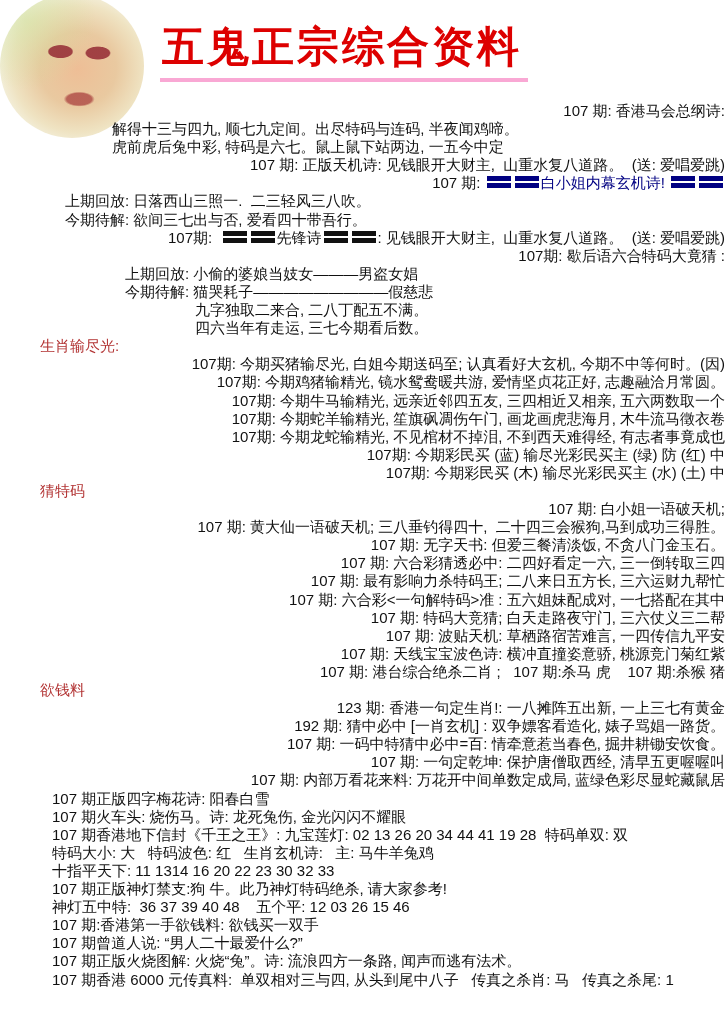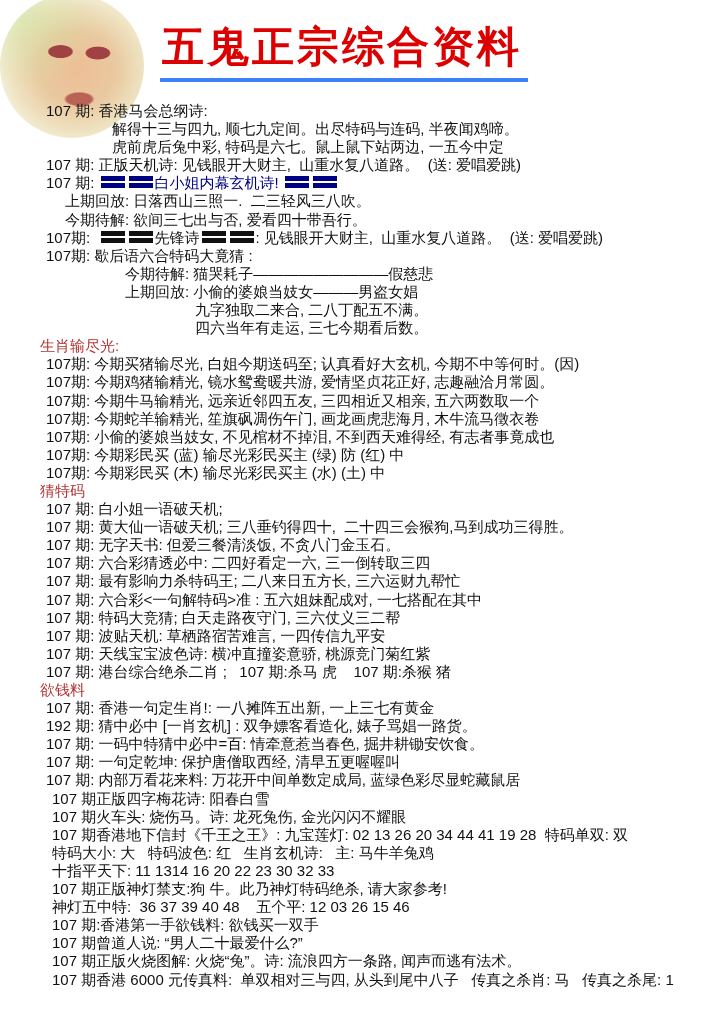--- a/index.html
+++ b/index.html
@@ -19,26 +19,26 @@
     background:
       radial-gradient(ellipse 21px 11px at 42% 40%, rgba(148,42,52,.85) 55%, rgba(148,42,52,0) 62%),
       radial-gradient(ellipse 21px 11px at 68% 41%, rgba(148,42,52,.85) 55%, rgba(148,42,52,0) 62%),
       radial-gradient(ellipse 25px 12px at 55% 73%, rgba(165,55,55,.7) 50%, rgba(165,55,55,0) 62%),
       radial-gradient(circle at 18% 18%, rgba(205,225,155,.55) 0%, rgba(205,225,155,0) 42%),
       radial-gradient(ellipse at 54% 52%, #eebe96 0%, #e9c9a0 35%, #efe3c2 60%, #f6f6e8 78%, rgba(255,255,255,0) 96%);
   }
   .title{
     position:absolute;left:160px;top:24px;margin:0;z-index:2;
     font-family:"Liberation Serif",serif;font-weight:bold;font-size:42px;letter-spacing:3px;
-    color:var(--title-red);border-bottom:4px solid #3b82f6;padding:0 6px 8px 2px;line-height:1.1;
+    color:var(--title-red);border-bottom:4px solid #f9a8d4;padding:0 6px 8px 2px;line-height:1.1;
   }
   
   .content{position:absolute;left:0;top:102px;width:100%;z-index:1;}
   .line{height:18.1px;line-height:18.1px;font-size:15px;white-space:pre;}
-  .line.n  {margin-left:46px;}
+  .line.n  {margin-left:71px;text-align:right;}
   .line.p  {margin-left:112px;}
   .line.i1 {margin-left:65px;}
   .line.i2 {margin-left:125px;}
   .line.c  {margin-left:195px;}
   .line.e  {margin-left:52px;}
   .line.h  {margin-left:40px;color:var(--heading-red);}
   .line.hq {margin-left:30px;color:var(--heading-red);}
   .b{color:var(--navy);}
   .icon-double-bars{
     display:inline-block;width:52px;height:12px;margin:0 2px;vertical-align:0;
@@ -58,45 +58,45 @@
   <div class="content">
       <div class="line n"><span>107 期: 香港马会总纲诗:</span></div>
       <div class="line p"><span>解得十三与四九, 顺七九定间。出尽特码与连码, 半夜闻鸡啼。</span></div>
       <div class="line p"><span>虎前虎后兔中彩, 特码是六七。鼠上鼠下站两边, 一五今中定</span></div>
       <div class="line n"><span>107 期: 正版天机诗: 见钱眼开大财主,  山重水复八道路。  (送: 爱唱爱跳)</span></div>
       <div class="line n"><span>107 期: </span><span class="icon-double-bars b"></span><span class="b">白小姐内幕玄机诗! </span><span class="icon-double-bars b"></span></div>
       <div class="line i1"><span>上期回放: 日落西山三照一.  二三轻风三八吹。</span></div>
       <div class="line i1"><span>今期待解: 欲间三七出与否, 爱看四十带吾行。</span></div>
       <div class="line n"><span>107期:  </span><span class="icon-double-bars"></span><span>先锋诗</span><span class="icon-double-bars"></span><span>: 见钱眼开大财主,  山重水复八道路。  (送: 爱唱爱跳)</span></div>
       <div class="line n"><span>107期: 歇后语六合特码大竟猜 :</span></div>
+      <div class="line i2"><span>上期回放: 小偷的婆娘当妓女———男盗女娼</span></div>
       <div class="line i2"><span>今期待解: 猫哭耗子—————————假慈悲</span></div>
-      <div class="line i2"><span>上期回放: 小偷的婆娘当妓女———男盗女娼</span></div>
       <div class="line c"><span>九字独取二来合, 二八丁配五不满。</span></div>
       <div class="line c"><span>四六当年有走运, 三七今期看后数。</span></div>
       <div class="line h"><span>生肖输尽光:</span></div>
       <div class="line n"><span>107期: 今期买猪输尽光, 白姐今期送码至; 认真看好大玄机, 今期不中等何时。(因)</span></div>
       <div class="line n"><span>107期: 今期鸡猪输精光, 镜水鸳鸯暖共游, 爱情坚贞花正好, 志趣融洽月常圆。</span></div>
       <div class="line n"><span>107期: 今期牛马输精光, 远亲近邻四五友, 三四相近又相亲, 五六两数取一个</span></div>
       <div class="line n"><span>107期: 今期蛇羊输精光, 笙旗砜凋伤午门, 画龙画虎悲海月, 木牛流马徵衣卷</span></div>
-      <div class="line n"><span>107期: 小偷的婆娘当妓女, 不见棺材不掉泪, 不到西天难得经, 有志者事竟成也</span></div>
+      <div class="line n"><span>107期: 今期龙蛇输精光, 不见棺材不掉泪, 不到西天难得经, 有志者事竟成也</span></div>
       <div class="line n"><span>107期: 今期彩民买 (蓝) 输尽光彩民买主 (绿) 防 (红) 中</span></div>
       <div class="line n"><span>107期: 今期彩民买 (木) 输尽光彩民买主 (水) (土) 中</span></div>
       <div class="line h"><span>猜特码</span></div>
       <div class="line n"><span>107 期: 白小姐一语破天机;</span></div>
       <div class="line n"><span>107 期: 黄大仙一语破天机; 三八垂钓得四十,  二十四三会猴狗,马到成功三得胜。</span></div>
       <div class="line n"><span>107 期: 无字天书: 但爱三餐清淡饭, 不贪八门金玉石。</span></div>
       <div class="line n"><span>107 期: 六合彩猜透必中: 二四好看定一六, 三一倒转取三四</span></div>
       <div class="line n"><span>107 期: 最有影响力杀特码王; 二八来日五方长, 三六运财九帮忙</span></div>
       <div class="line n"><span>107 期: 六合彩&lt;一句解特码&gt;准 : 五六姐妹配成对, 一七搭配在其中</span></div>
       <div class="line n"><span>107 期: 特码大竞猜; 白天走路夜守门, 三六仗义三二帮</span></div>
       <div class="line n"><span>107 期: 波贴天机: 草栖路宿苦难言, 一四传信九平安</span></div>
       <div class="line n"><span>107 期: 天线宝宝波色诗: 横冲直撞姿意骄, 桃源竞门菊红紫</span></div>
       <div class="line n"><span>107 期: 港台综合绝杀二肖 ;   107 期:杀马 虎    107 期:杀猴 猪</span></div>
       <div class="line h"><span>欲钱料</span></div>
-      <div class="line n"><span>107 期: 香港一句定生肖!: 一八摊阵五出新, 一上三七有黄金</span></div>
+      <div class="line n"><span>123 期: 香港一句定生肖!: 一八摊阵五出新, 一上三七有黄金</span></div>
       <div class="line n"><span>192 期: 猜中必中 [一肖玄机] : 双争嫖客看造化, 婊子骂娼一路货。</span></div>
       <div class="line n"><span>107 期: 一码中特猜中必中=百: 情牵意惹当春色, 掘井耕锄安饮食。</span></div>
       <div class="line n"><span>107 期: 一句定乾坤: 保护唐僧取西经, 清早五更喔喔叫</span></div>
       <div class="line n"><span>107 期: 内部万看花来料: 万花开中间单数定成局, 蓝绿色彩尽显蛇藏鼠居</span></div>
       <div class="line e"><span>107 期正版四字梅花诗: 阳春白雪</span></div>
       <div class="line e"><span>107 期火车头: 烧伤马。诗: 龙死兔伤, 金光闪闪不耀眼</span></div>
       <div class="line e"><span>107 期香港地下信封《千王之王》: 九宝莲灯: 02 13 26 20 34 44 41 19 28  特码单双: 双</span></div>
       <div class="line e"><span>特码大小: 大   特码波色: 红   生肖玄机诗:   主: 马牛羊兔鸡</span></div>
       <div class="line e"><span>十指平天下: 11 1314 16 20 22 23 30 32 33</span></div>
       <div class="line e"><span>107 期正版神灯禁支:狗 牛。此乃神灯特码绝杀, 请大家参考!</span></div>

